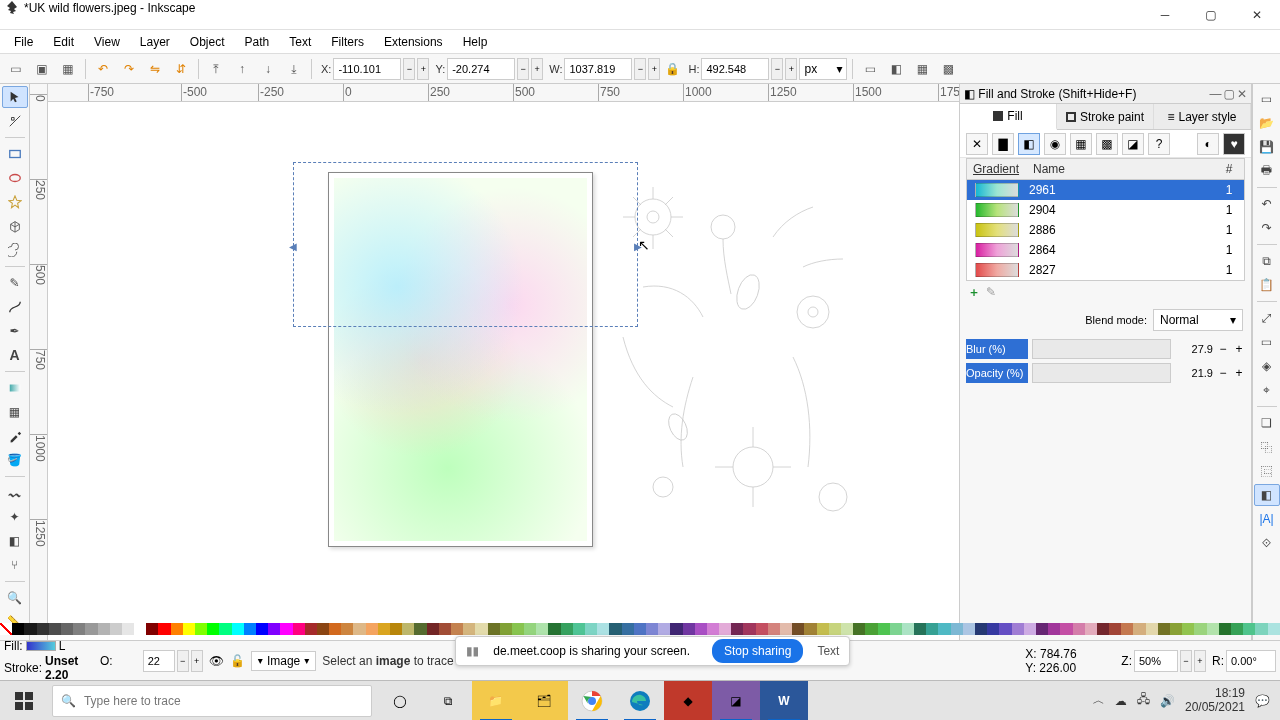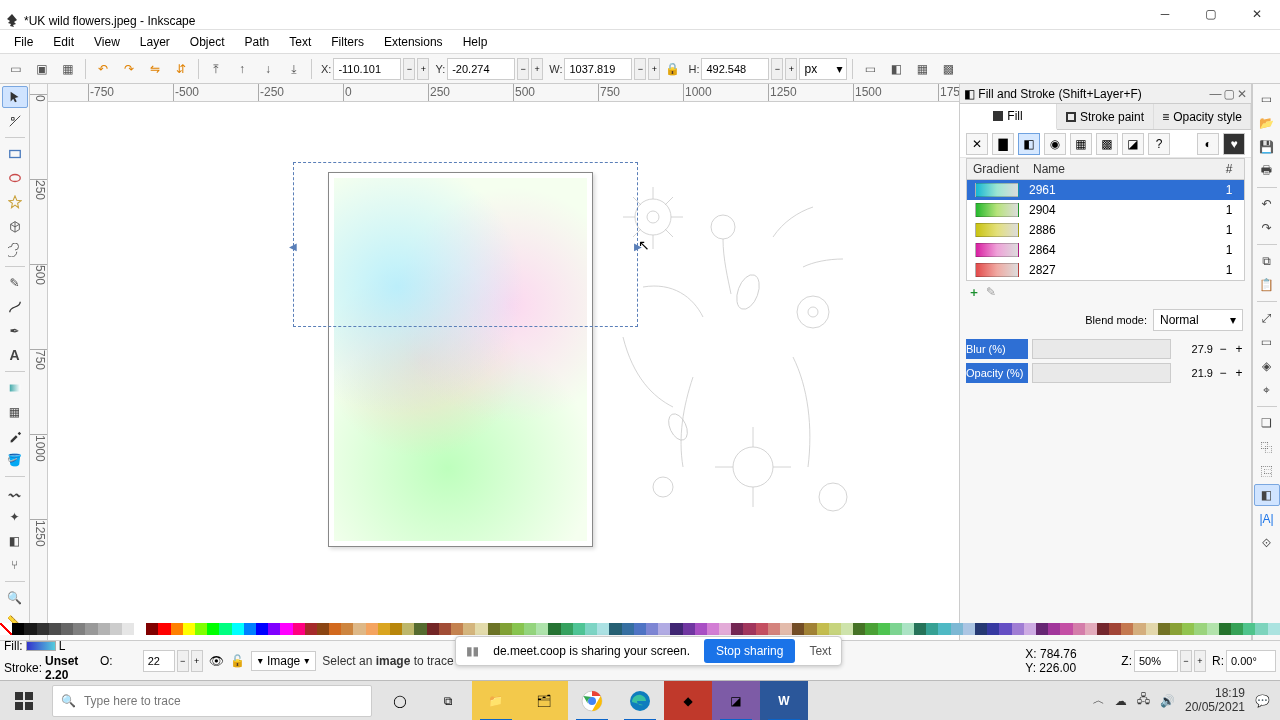--- a/index.html
+++ b/index.html
@@ -1,19 +1,19 @@
 <!DOCTYPE html>
 <html><head>
 <meta charset="utf-8">
 <style>
 * { margin:0; padding:0; box-sizing:border-box; font-family:'Segoe UI',Tahoma,sans-serif; font-size:12px; user-select:none; }
 body { width:1280px; height:720px; background:#f0f0f0; overflow:hidden; position:relative; }
 
 
-.titlebar { height:30px; background:#fff; display:flex; align-items:flex-end; justify-content:space-between; border-bottom:1px solid #e0e0e0;gap:20px; }
+.titlebar { height:30px; background:#fff; display:flex; align-items:flex-start; justify-content:space-between; border-bottom:1px solid #e0e0e0;gap:20px; }
 .titlebar .left { display:flex; align-items:center; padding-left:4px; gap:4px; }
 .titlebar .inkscape-logo { width:16px; height:16px; }
 .titlebar .title { font-size:12px; }
 .winbtns { display:flex; }
 .winbtn { width:46px; height:30px; display:flex; align-items:center; justify-content:center; color:#333; }
 
 
 .menubar { height:24px; background:#fff; display:flex; align-items:center; padding:0 4px; border-bottom:1px solid #ddd; }
 .menubar .menu-item { padding:2px 10px; cursor:default; }
 
@@ -73,21 +73,21 @@
 .subtab:not(.active){ background:#ececec; }
 
 .paint-row { height:28px; display:flex; align-items:center; gap:4px; padding:0 6px; background:#fff; border-bottom:1px solid #e5e5e5;}
 .paintbtn { width:22px; height:22px; border:1px solid #ccc; background:#f7f7f7; display:flex; align-items:center; justify-content:center; font-size:12px;}
 .paintbtn.active { background:#d6e8ff; border-color:#6fa2e0; }
 
 .section-label { padding:6px 8px 2px; font-size:12px; font-weight:600; color:#333; }
 .grad-table { margin:0 6px; border:1px solid #ccc; background:#fff; }
 .grad-head { display:flex; background:#f0f0f0; border-bottom:1px solid #ccc; font-size:11px; color:#333; }
 .grad-head div { padding:3px 6px; }
-.gcol1{ width:60px;} .gcol2{flex:1;} .gcol3{width:30px; text-align:center;}
+.gcol1{ width:60px;text-decoration:underline;} .gcol2{flex:1;} .gcol3{width:30px; text-align:center;}
 .grad-row { display:flex; align-items:center; height:20px; font-size:11px; }
 .grad-row.selected { background:#2e6fd4; color:#fff; }
 .grad-row .swatch { width:44px; height:14px; margin:0 8px; border:1px solid rgba(0,0,0,.2);}
 .grad-row .gname { flex:1; padding-left:2px;}
 .grad-row .gnum { width:30px; text-align:center; }
 .grad-actions { height:22px; padding:2px 8px; display:flex; gap:6px; align-items:center; font-size:12px; color:#2a6; }
 
 .row-ctrl { display:flex; align-items:center; gap:6px; padding:6px 8px; }
 .row-ctrl label { font-size:11px; flex:0 0 70px; text-align:right; }
 .select-box { height:22px; border:1px solid #ccc; background:#fff; flex:0 0 90px; display:flex; align-items:center; justify-content:space-between; padding:0 6px; font-size:11px;}
@@ -113,21 +113,21 @@
 .fs-swatch{ width:30px; height:10px; border:1px solid #aaa;}
 .statusbar .opacity-box{ display:flex; align-items:center; gap:2px; font-size:10px;}
 .layer-chip{ height:20px; border:1px solid #ccc; background:#fff; padding:0 6px; display:flex; align-items:center; font-size:10px; gap:4px;}
 .status-msg{ font-size:11px; color:#333; }
 .status-msg b{ font-weight:700; }
 .coord-box{ margin-left:auto; display:flex; flex-direction:column; font-size:10px; width:90px;}
 .zoom-box,.rot-box{ display:flex; align-items:center; gap:2px; font-size:10px;}
 
 
 .share-banner { position:absolute; left:455px; top:636px; height:30px; background:#fff; border:1px solid #ccc; border-radius:4px; box-shadow:0 1px 4px rgba(0,0,0,.2); display:flex; align-items:center; padding:0 10px; gap:14px; }
-.share-banner .stop{ background:#1a73e8; color:#fff; padding:5px 12px; border-radius:3px; font-size:12px;}
+.share-banner .stop{ background:#1a73e8; color:#fff; padding:5px 12px; border-radius:11px; font-size:12px;margin-left:8px;}
 .share-banner .hide{ color:#555; font-size:12px;}
 
 
 .taskbar { position:absolute; left:0; right:0; bottom:0; height:40px; background:#e4e4e4; border-top:1px solid #bbb; display:flex; align-items:center; }
 .startbtn { width:48px; height:40px; display:flex; align-items:center; justify-content:center;}
 .searchbox { flex:0 0 320px; height:32px; margin:0 4px; background:#fff; border:1px solid #ccc; border-radius:2px; display:flex; align-items:center; padding:0 8px; gap:8px; color:#777; }
 .taskicons { display:flex; height:40px; }
 .tskicon { width:48px; display:flex; align-items:center; justify-content:center; position:relative;}
 .tskicon.active::after{ content:""; position:absolute; bottom:0; left:8px; right:8px; height:2px; background:#0a64c8; }
 .systray { margin-left:auto; display:flex; align-items:center; gap:10px; padding-right:10px; color:#333; font-size:11px; }
@@ -290,21 +290,21 @@
         <div class="tick" style="top: 10px;">0</div>
         <div class="tick" style="top: 95px;">250</div>
         <div class="tick" style="top: 180px;">500</div>
         <div class="tick" style="top: 265px;">750</div>
         <div class="tick" style="top: 350px;">1000</div>
         <div class="tick" style="top: 435px;">1250</div>
       </div>
     <div class="canvas-inner">
       <div class="hruler" id="hruler">
           <div class="tick" style="left: 40px;">-750</div>
-          <div class="tick" style="left: 125px;">-500</div>
+          <div class="tick" style="left: 133px;">-500</div>
           <div class="tick" style="left: 210px;">-250</div>
           <div class="tick" style="left: 295px;">0</div>
           <div class="tick" style="left: 380px;">250</div>
           <div class="tick" style="left: 465px;">500</div>
           <div class="tick" style="left: 550px;">750</div>
           <div class="tick" style="left: 635px;">1000</div>
           <div class="tick" style="left: 720px;">1250</div>
           <div class="tick" style="left: 805px;">1500</div>
           <div class="tick" style="left: 890px;">1750</div>
         </div>
@@ -344,40 +344,40 @@
           <div class="thumb"></div>
         </div>
     </div>
   </div>
 
   <div class="dock">
     <div class="panel">
       <div class="panel-title">
         <span style="display:flex;align-items:center;gap:3px">
           <span>◧</span>
-          <span>Fill and Stroke (Shift+Layer+F)</span>
+          <span>Fill and Stroke (Shift+Hide+F)</span>
         </span>
         <span class="icons">
           <span>—</span>
           <span>▢</span>
           <span>✕</span>
         </span>
       </div>
       <div class="subtabs">
         <div class="subtab active">
             <span style="width:10px;height:10px;background:#333;display:inline-block"></span>
             <span>Fill</span>
           </div>
         <div class="subtab">
             <span style="width:10px;height:10px;border:2px solid #333;display:inline-block"></span>
             <span>Stroke paint</span>
           </div>
         <div class="subtab">
             <span>≡</span>
-            <span>Opacity style</span>
+            <span>Layer style</span>
           </div>
       </div>
       <div class="paint-row">
         <div class="paintbtn">✕</div>
         <div class="paintbtn">▇</div>
         <div class="paintbtn active">◧</div>
         <div class="paintbtn">◉</div>
         <div class="paintbtn">▦</div>
         <div class="paintbtn">▩</div>
         <div class="paintbtn">◪</div>

